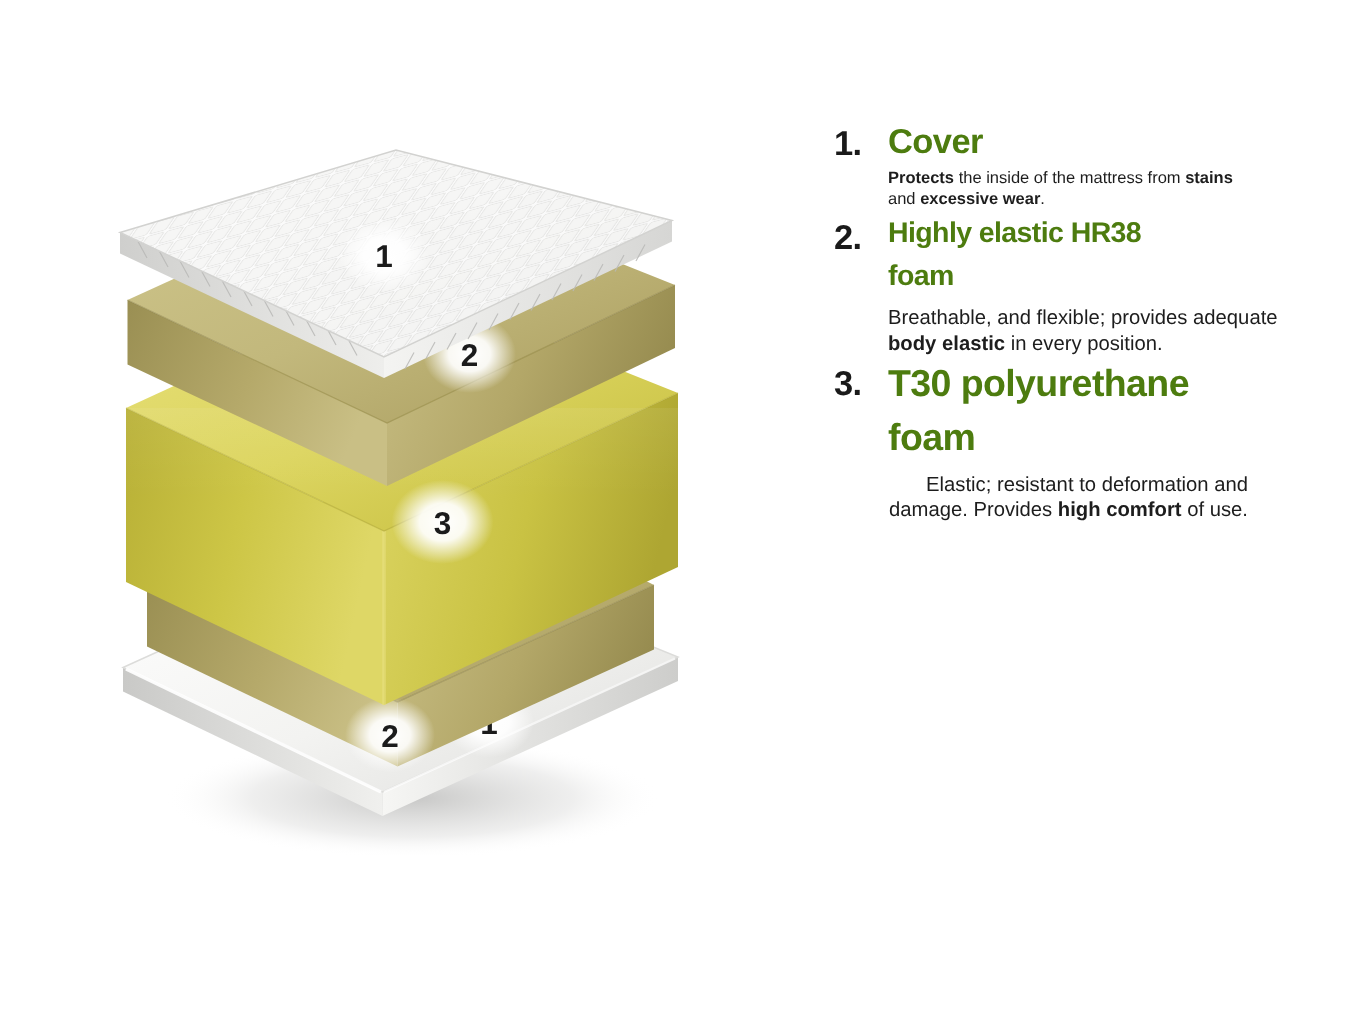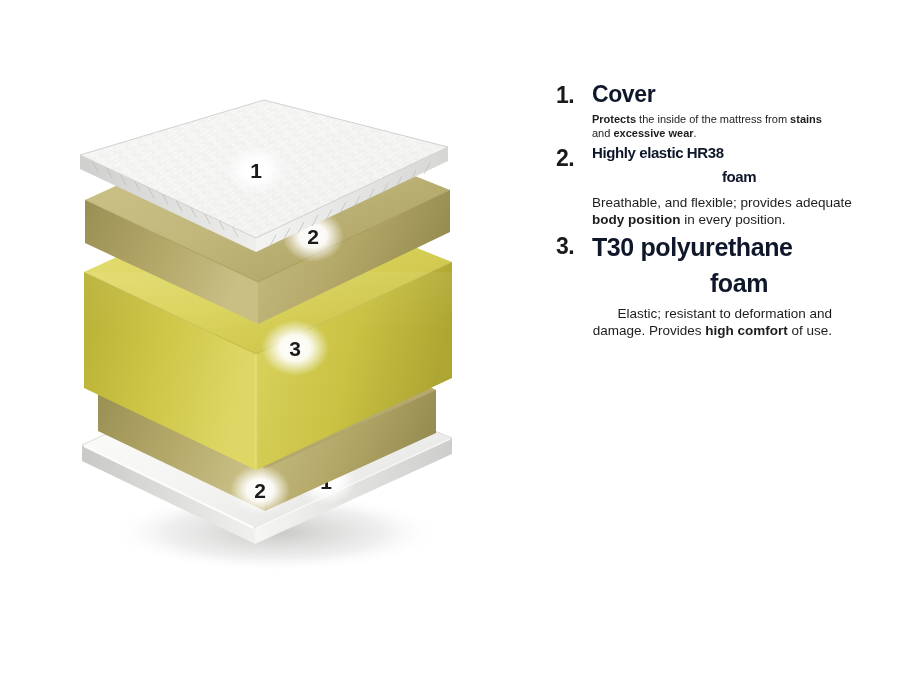--- a/index.html
+++ b/index.html
@@ -30,40 +30,40 @@
   .entry + .entry{margin-top:4px;}
   .num{
     flex:0 0 36px;
     font-weight:bold;
     color:#1a1a1a;
     letter-spacing:-0.5px;
   }
   .body-col{flex:1 1 auto;}
   .title{
     font-weight:bold;
-    color:#0f172a;
+    color:#4d7c0f;
     letter-spacing:-0.4px;
     line-height:1.12;
   }
-  .title.center{text-align:center;}
+  .title.center{}
   .desc{
     color:#1d1d1d;
     line-height:1.27;
   }
   .desc b{font-weight:bold;}
 
   
   .e1 .num{font-size:23px;line-height:26px;}
   .e1 .title{font-size:23px;margin:0 0 5px 0;}
   .e1 .desc{font-size:11px;width:246px;}
 
   
   .e2{margin-top:62px;}
   .e2 .num{font-size:23px;line-height:27px;}
-  .e2 .title{font-size:15px;margin:0 0 8px 0;}
+  .e2 .title{font-size:19px;margin:0 0 8px 0;}
   .e2 .desc{font-size:13.5px;width:285px;}
 
   
   .e3{margin-top:44px;}
   .e3 .num{font-size:23px;line-height:27px;}
   .e3 .title{font-size:25px;margin:0 0 8px 0;}
   .e3 .desc{font-size:13.5px;width:240px;text-align:right;}
 
   .layer-num{
     font-family:"Liberation Sans", sans-serif;
@@ -258,21 +258,21 @@
         <div class="title">Cover</div>
         <div class="desc"><b>Protects</b> the inside of the mattress from <b>stains</b> and <b>excessive wear</b>.</div>
       </div>
     </div>
 
     <div class="entry e2">
       <div class="num">2.</div>
       <div class="body-col">
         <div class="title">Highly elastic HR38</div>
         <div class="title center">foam</div>
-        <div class="desc">Breathable, and flexible; provides adequate <b>body position</b> in every position.</div>
+        <div class="desc">Breathable, and flexible; provides adequate <b>body elastic</b> in every position.</div>
       </div>
     </div>
 
     <div class="entry e3">
       <div class="num">3.</div>
       <div class="body-col">
         <div class="title">T30 polyurethane</div>
         <div class="title center">foam</div>
         <div class="desc">Elastic; resistant to deformation and damage. Provides <b>high comfort</b> of use.</div>
       </div>

